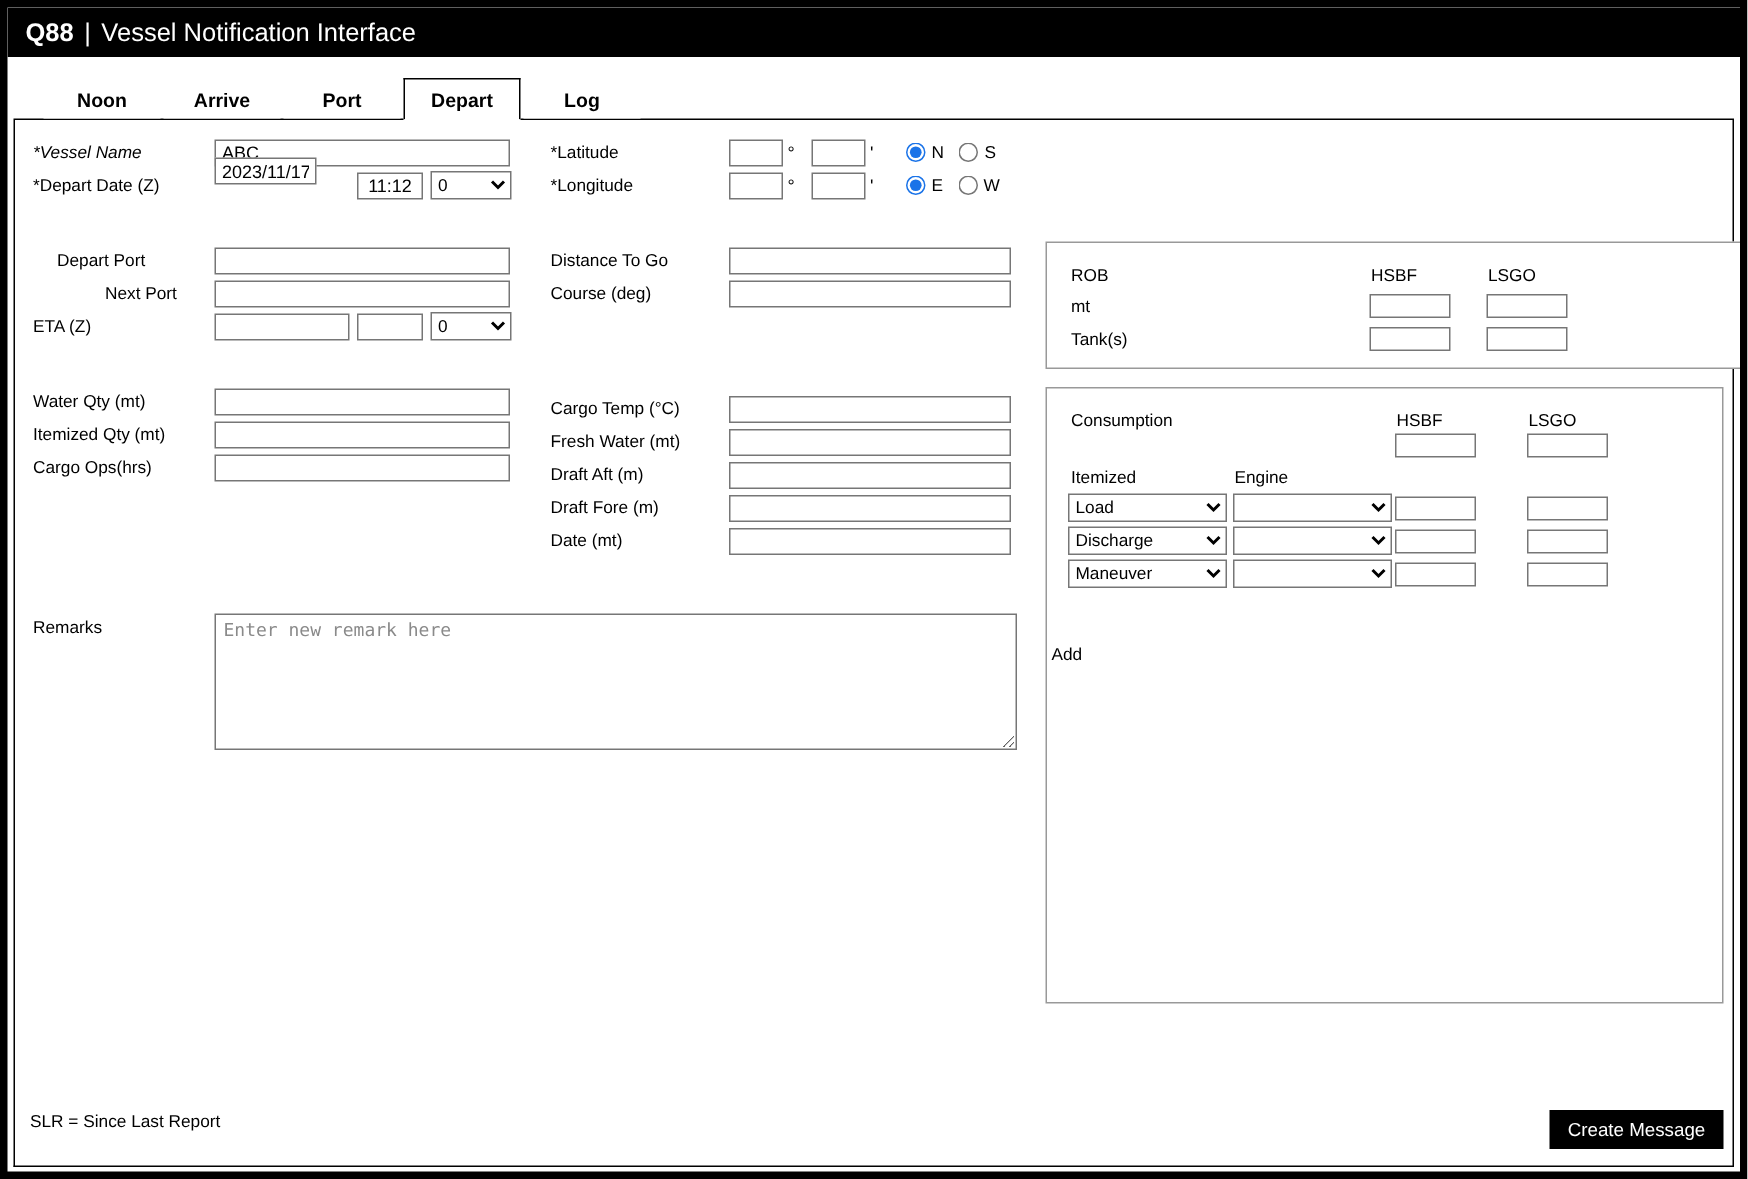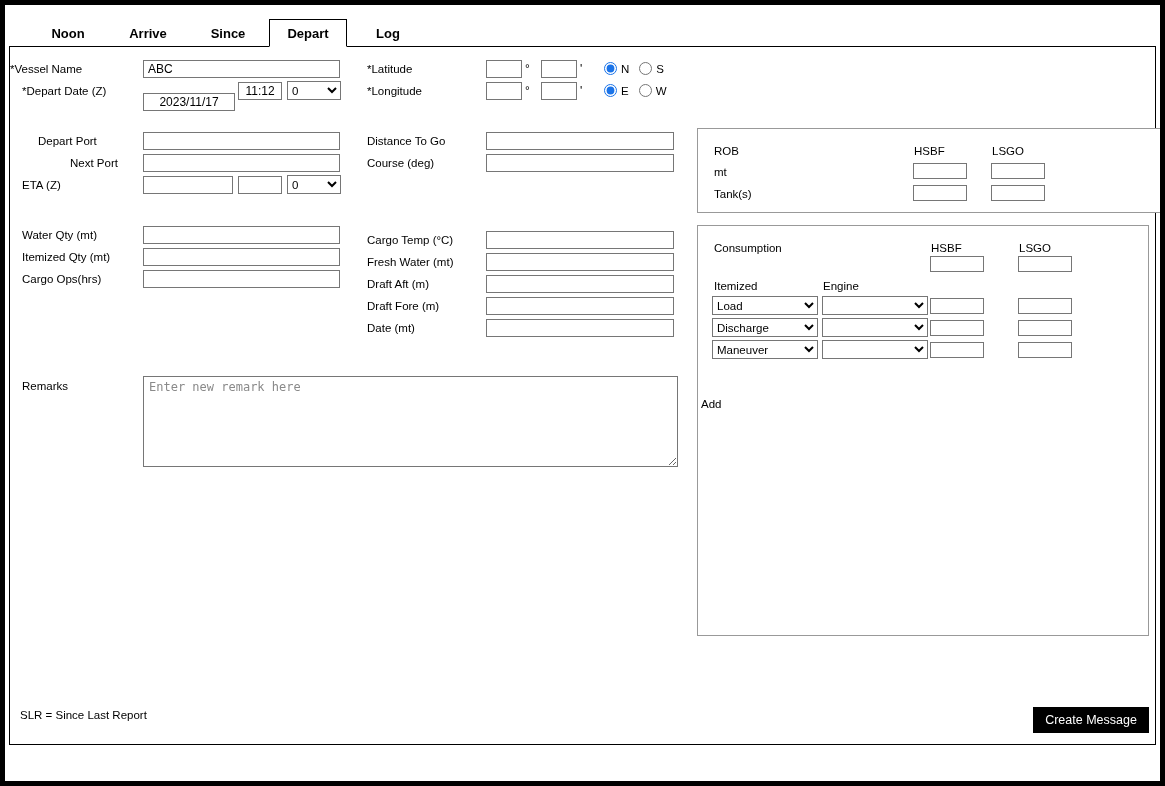--- a/index.html
+++ b/index.html
@@ -27,52 +27,57 @@
   textarea.remarks { position:absolute; left:133px; top:329px; width:535px; height:91px; border:1px solid #767676; font:12px "DejaVu Sans Mono", monospace; color:#333; padding:3px 5px; resize:both; }
   textarea.remarks::placeholder { color:#8a8a8a; }
   .footer-note { position:absolute; left:10px; top:662px; font-size:11.5px; font-weight:400; color:#000; }
   .create-btn { position:absolute; left:1023px; top:660px; width:116px; height:26px; background:#000; color:#fff; border:none; font:12.5px "Liberation Sans", sans-serif; cursor:pointer; }
 </style>
 </head>
 <body>
 
 <div class="frame">
 
+  <div class="titlebar">
+    <span class="brand">Q88</span>
+    <span class="divider">|</span>
+    <span class="title">Vessel Notification Interface</span>
+  </div>
 
   <div class="tabbar">
     <div class="tab">Noon</div>
     <div class="tab">Arrive</div>
-    <div class="tab">Since</div>
+    <div class="tab">Port</div>
     <div class="tab active">Depart</div>
     <div class="tab">Log</div>
   </div>
 
   <div class="content">
 
-    <span class="lbl" style="left:0; top:16px;">*Vessel Name</span>
+    <span class="lbl" style="left:12px; top:16px;font-style:italic;">*Vessel Name</span>
     <input class="inp" style="left: 133px; top: 13px; width: 197px;" value="ABC">
 
     <span class="lbl" style="left:357px; top:16px;">*Latitude</span>
     <input class="inp" style="left: 476px; top: 13px; width: 36px;" value="">
     <span class="sym" style="left:515px; top:15px;">°</span>
     <input class="inp" style="left: 531px; top: 13px; width: 36px;" value="">
     <span class="sym" style="left:570px; top:15px;">'</span>
     <div class="radios" style="left:594px; top:15px;">
       <label>
           <input type="radio" name="lat-hem" checked="" style="">
           <span>N</span>
         </label>
       <label>
           <input type="radio" name="lat-hem" style="">
           <span>S</span>
         </label>
     </div>
 
     <span class="lbl" style="left:12px; top:38px;">*Depart Date (Z)</span>
-    <input class="inp center" style="left: 133px; top: 46px; width: 92px;" value="2023/11/17">
+    <input class="inp center" style="left: 133px; top: 25px; width: 68px;" value="2023/11/17">
     <input class="inp center" style="left: 228px; top: 35px; width: 44px;" value="11:12">
     <select class="sel" style="left:277px; top:34px; width:54px;">
       <option>0</option>
     </select>
 
     <span class="lbl" style="left:357px; top:38px;">*Longitude</span>
     <input class="inp" style="left: 476px; top: 35px; width: 36px;" value="">
     <span class="sym" style="left:515px; top:37px;">°</span>
     <input class="inp" style="left: 531px; top: 35px; width: 36px;" value="">
     <span class="sym" style="left:570px; top:37px;">'</span>

